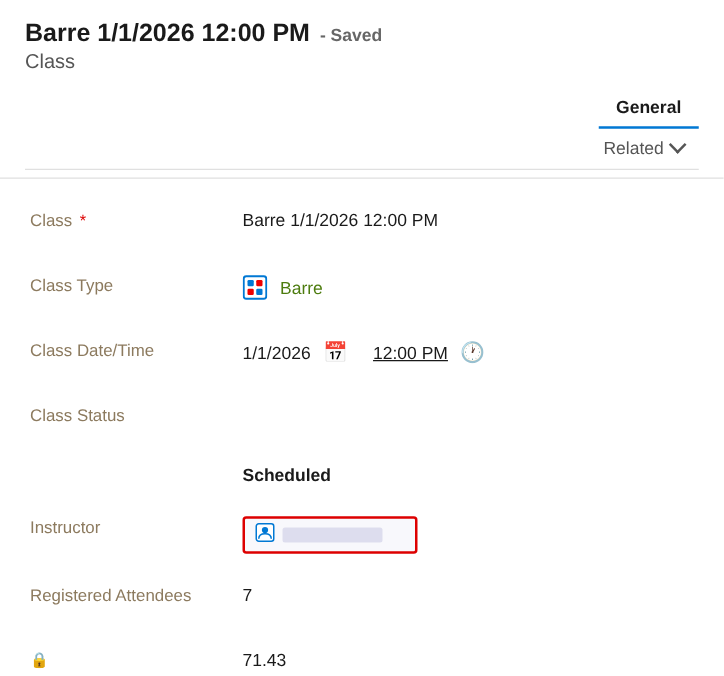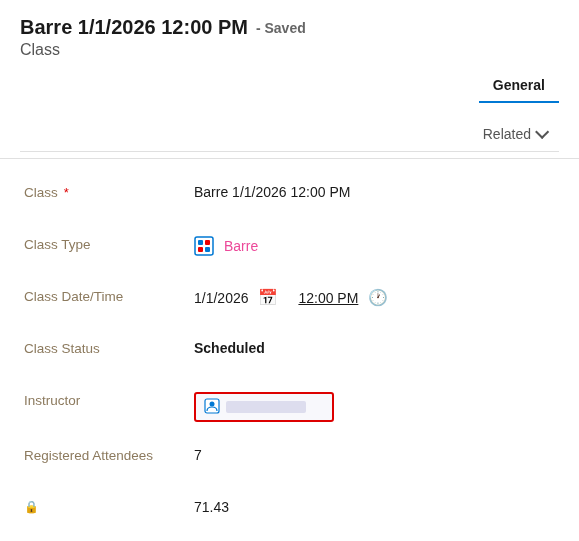--- a/index.html
+++ b/index.html
@@ -55,21 +55,20 @@
     }
     .tab.active {
       color: #1a1a1a;
       border-bottom: 2px solid #0078d4;
       font-weight: 600;
     }
     .tab-related {
       display: flex;
       align-items: center;
       gap: 4px;
-      margin-top: 16px;
     }
     .chevron-down {
       display: inline-block;
       width: 10px;
       height: 10px;
       border-right: 2px solid #555;
       border-bottom: 2px solid #555;
       transform: rotate(45deg) translateY(-3px);
     }
     .form-area {
@@ -105,20 +104,21 @@
       flex: 1;
       display: flex;
       align-items: center;
       gap: 10px;
       padding-top: 5px;
       font-size: 14px;
       color: #1a1a1a;
     }
     .form-value.bold {
       font-weight: 700;
+      margin-top: 48px;
     }
     .class-type-icon {
       width: 20px;
       height: 20px;
       display: inline-flex;
       align-items: center;
       justify-content: center;
     }
     .calendar-icon {
       font-size: 16px;
@@ -191,21 +191,21 @@
     <div class="form-value">
       <span class="class-type-icon">
         <svg width="20" height="20" viewBox="0 0 20 20" fill="none" xmlns="http://www.w3.org/2000/svg">
           <rect x="1" y="1" width="18" height="18" rx="2" fill="#fff" stroke="#0078d4" stroke-width="1.5"></rect>
           <rect x="4" y="4" width="5" height="5" rx="1" fill="#0078d4"></rect>
           <rect x="11" y="4" width="5" height="5" rx="1" fill="#e00"></rect>
           <rect x="4" y="11" width="5" height="5" rx="1" fill="#e00"></rect>
           <rect x="11" y="11" width="5" height="5" rx="1" fill="#0078d4"></rect>
         </svg>
       </span>
-      <span style="color:#ec4899;">Barre</span>
+      <span style="color:#4d7c0f;">Barre</span>
     </div>
   </div>
 
   <div class="form-row">
     <div class="form-label">
       <span>Class Date/Time</span>
     </div>
     <div class="form-value">
       <span>1/1/2026</span>
       <span class="calendar-icon">📅</span>

